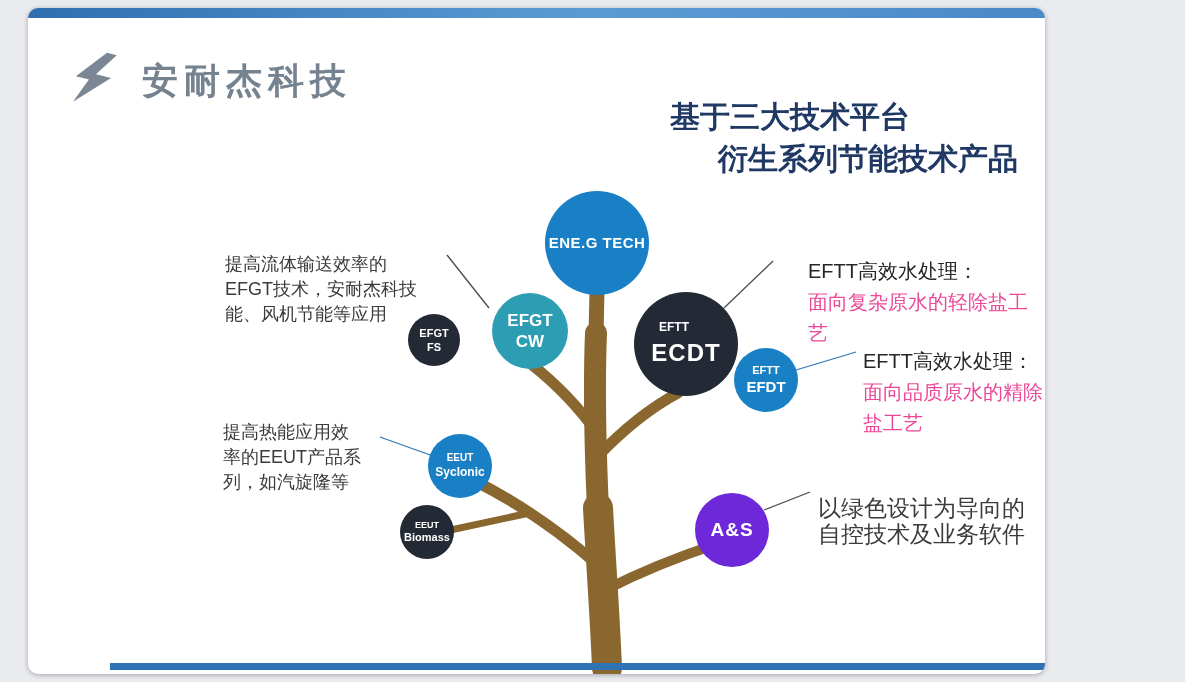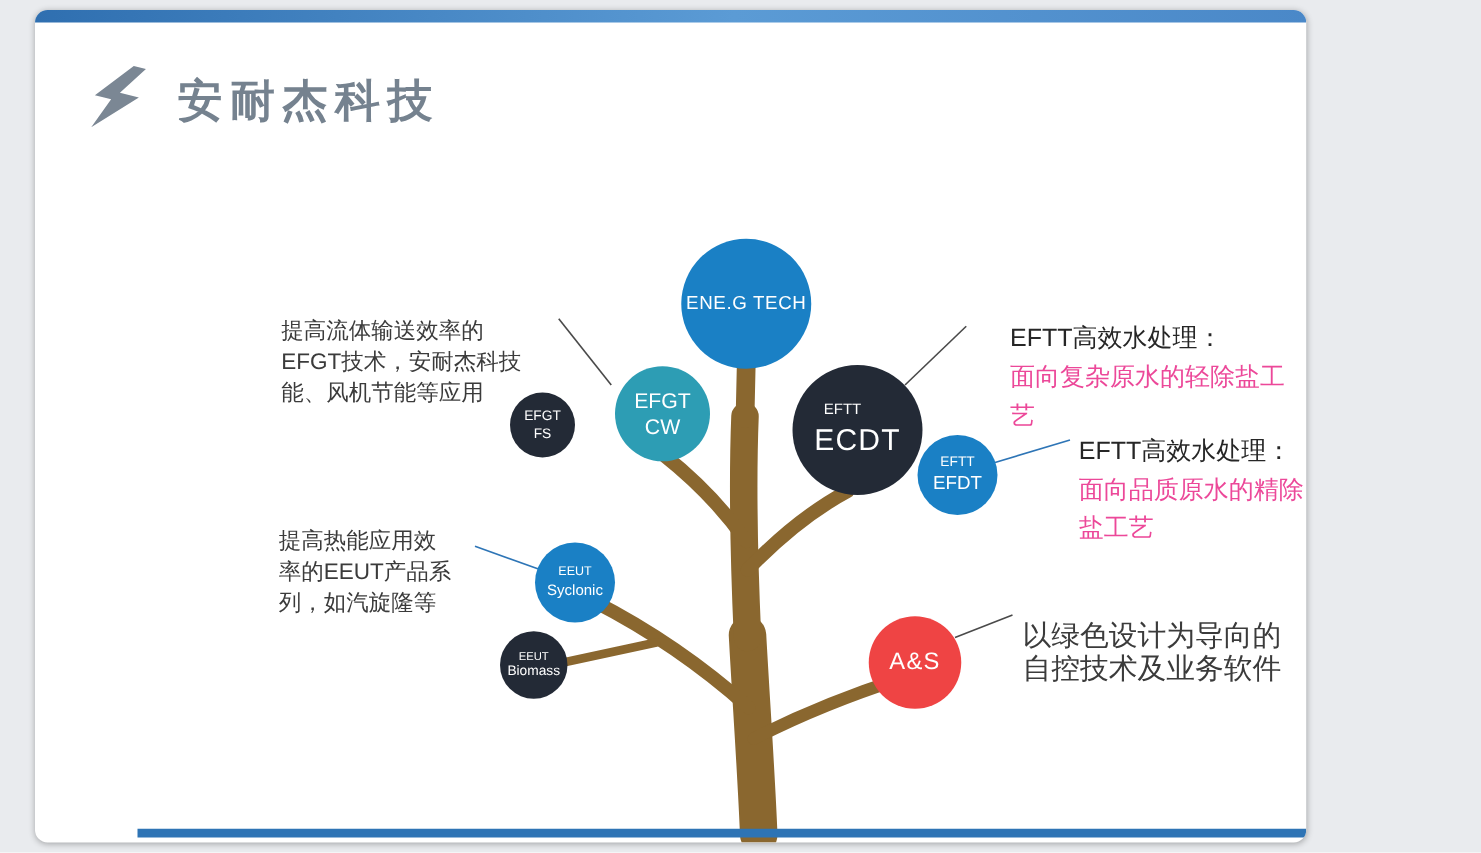--- a/index.html
+++ b/index.html
@@ -29,35 +29,35 @@
   .logo-icon { width:56px; height:58px; }
   .logo-text { font-size:36px; font-weight:bold; color:#75828f; letter-spacing:6px; }
   
   .title { position:absolute; left:642px; top:88px; color:#1f3864; font-weight:bold;
            font-size:30px; line-height:42px; white-space:nowrap; }
   .title-line2 { margin-left:48px; }
   
   .tree-svg { position:absolute; left:0; top:0; width:1169px; height:666px; pointer-events:none; }
   
   .node { position:absolute; border-radius:50%; color:#fff; display:flex; flex-direction:column;
-          align-items:center; justify-content:center; text-align:right; font-weight:normal;
+          align-items:center; justify-content:center; text-align:right; font-weight:bold;
           line-height:1.25; }
   .n-ene       { left:517px; top:183px; width:104px; height:104px; background:#1a80c5; font-size:15px; letter-spacing:.5px; }
   .n-efgt-cw   { left:464px; top:285px; width:76px;  height:76px;  background:#2d9db4; font-size:17px; line-height:21px; }
   .n-efgt-fs   { left:380px; top:306px; width:52px;  height:52px;  background:#232a36; font-size:11px; line-height:14px; }
   .n-ecdt      { left:606px; top:284px; width:104px; height:104px; background:#232a36; }
   .n-ecdt .small { font-size:12px; transform:translateX(-12px); margin-bottom:3px; }
   .n-ecdt .big   { font-size:24px; letter-spacing:1px; }
   .n-efdt      { left:706px; top:340px; width:64px;  height:64px;  background:#1a80c5; }
   .n-efdt .small { font-size:11px; } .n-efdt .big { font-size:15px; }
   .n-syclonic  { left:400px; top:426px; width:64px;  height:64px;  background:#1a80c5; }
   .n-syclonic .small { font-size:10px; } .n-syclonic .big { font-size:12px; }
   .n-biomass   { left:372px; top:497px; width:54px;  height:54px;  background:#232a36; }
   .n-biomass .small { font-size:9px; } .n-biomass .big { font-size:11px; }
-  .n-as        { left:667px; top:485px; width:74px;  height:74px;  background:#ef4444; font-size:19px; letter-spacing:1px; }
+  .n-as        { left:667px; top:485px; width:74px;  height:74px;  background:#6d28d9; font-size:19px; letter-spacing:1px; }
   
   .ann { position:absolute; color:#3b3b3b; }
   .ann-left-top    { left:197px; top:244px; font-size:18px; line-height:25px; }
   .ann-left-mid    { left:195px; top:412px; font-size:18px; line-height:25px; }
   .ann-right-top   { left:780px; top:248px; font-size:20px; line-height:31px; color:#262626; }
   .ann-right-mid   { left:835px; top:338px; font-size:20px; line-height:31px; color:#262626; }
   .ann-right-bottom{ left:790px; top:487px; font-size:23px; line-height:26px; }
   .ann .blue { color:#ec4899; }
 </style>
 </head>
@@ -69,20 +69,24 @@
 
   <div class="logo">
     <svg class="logo-icon" viewBox="0 0 48 52">
       <g transform="rotate(14 24 26)" fill="#7b8794">
         <path d="M24 0 L2 27 L14 27 L5 50 L33 21 L19 21 L33 0 Z"></path>
       </g>
     </svg>
     <span class="logo-text">安耐杰科技</span>
   </div>
 
+  <div class="title">
+    <div class="title-line1">基于三大技术平台</div>
+    <div class="title-line2">衍生系列节能技术产品</div>
+  </div>
 
   <svg class="tree-svg" viewBox="0 0 1169 666">
     <g stroke="#8a672f" fill="none" stroke-linecap="round">
       <path d="M579 660 C577 610 573 555 570 500" stroke-width="30"></path>
       <path d="M570 502 C567 435 566 375 568 325" stroke-width="22"></path>
       <path d="M568 327 L569 283" stroke-width="15"></path>
       <path d="M569 425 C550 398 527 375 503 356" stroke-width="11"></path>
       <path d="M570 448 C594 423 622 400 650 385" stroke-width="11"></path>
       <path d="M571 558 C534 525 490 495 447 473" stroke-width="11"></path>
       <path d="M497 506 C464 513 432 520 404 526" stroke-width="7"></path>

